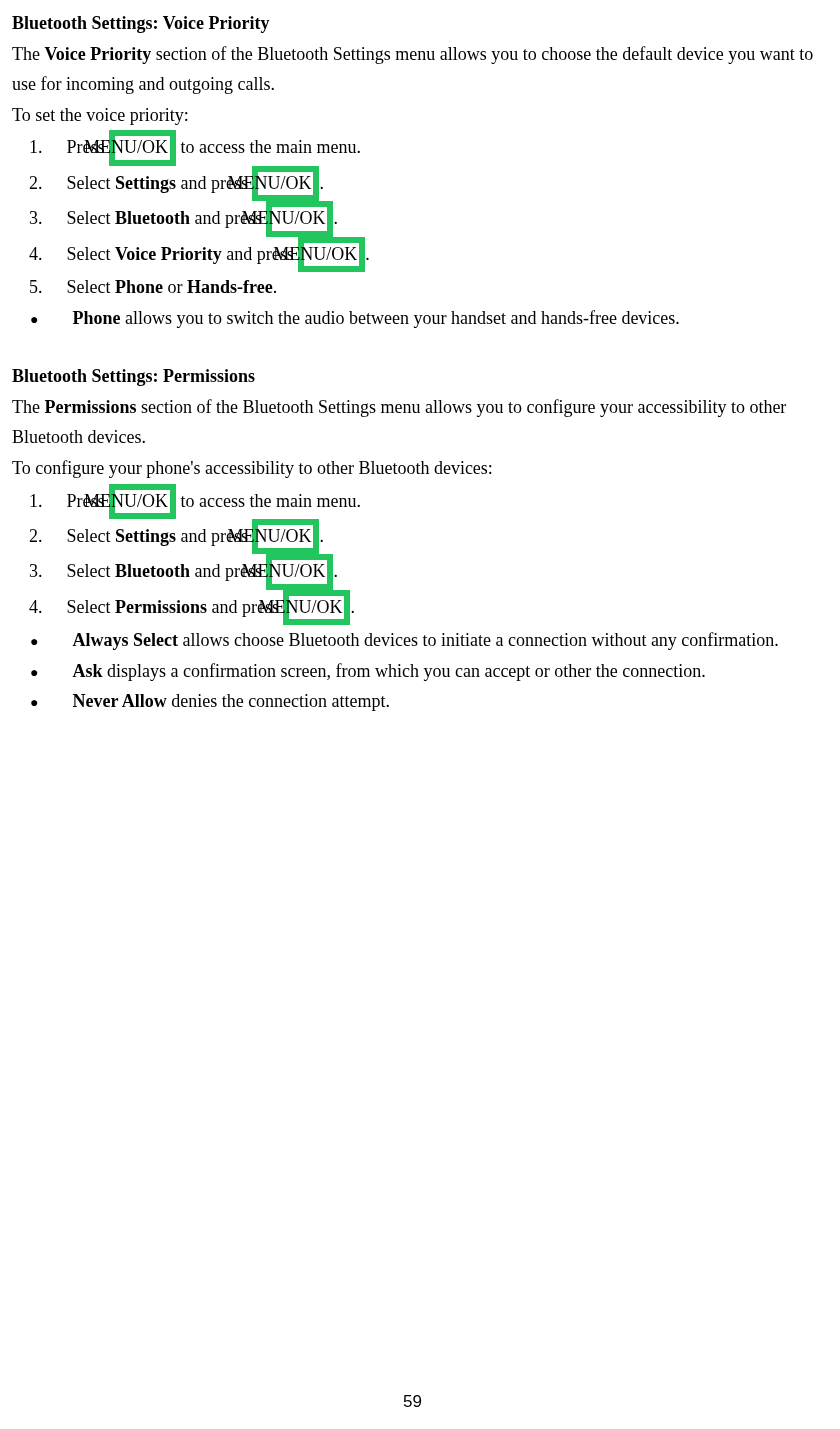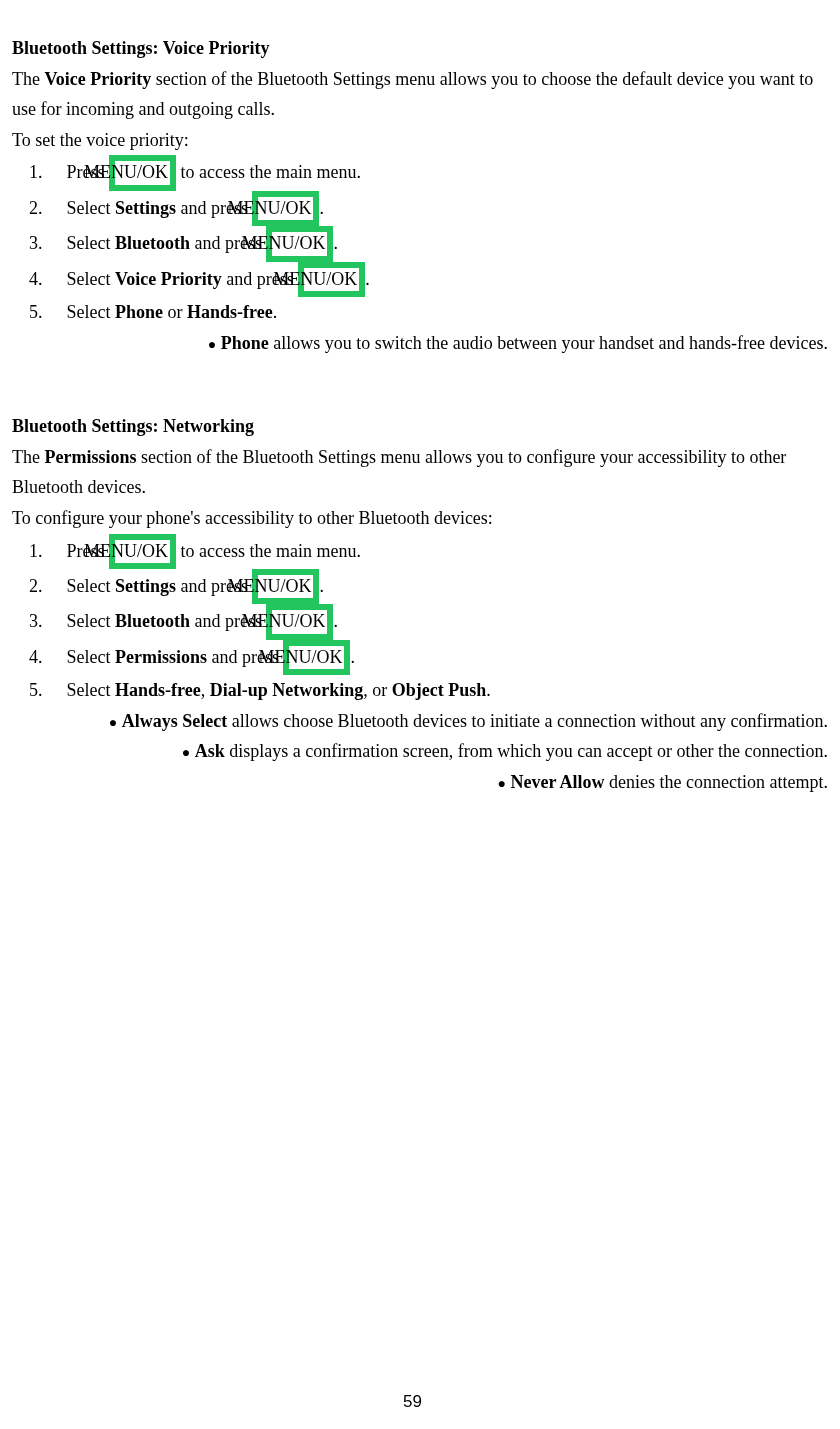--- a/index.html
+++ b/index.html
@@ -9,21 +9,20 @@
       line-height: 1.7;
       color: #000;
       background: #fff;
       width: 840px;
       height: 1429px;
       padding: 8px 12px 20px 12px;
       position: relative;
     }
     .section-title {
       font-weight: bold;
-      margin-top: 25px;
     }
     .body-text {
       margin-bottom: 0;
     }
     .bold { font-weight: bold; }
     .boxed {
       border: 6px solid #22c55e;
       padding: 0 2px;
       display: inline-block;
       line-height: 1.3;
@@ -44,21 +43,20 @@
       text-indent: 0;
     }
     ul {
       list-style: none;
       padding-left: 0;
     }
     ul > li {
       padding-left: 56px;
       text-indent: -38px;
       position: relative;
-      text-align: right;
     }
     ul > li::before {
       content: "\25CF";
       display: inline-block;
       width: 38px;
       text-indent: 0;
       font-size: 14px;
       vertical-align: middle;
     }
     .spacer { height: 28px; }
@@ -101,44 +99,41 @@
 </ol>
 
 <ul>
   <li>
     <span class="bold">Phone</span><span> allows you to switch the audio between your handset and hands-free devices.</span>
   </li>
 </ul>
 
 <div class="spacer"></div>
 
-<div class="section-title">Bluetooth Settings: Networking</div>
+<div class="section-title">Bluetooth Settings: Permissions</div>
 
 <div class="body-text">
   <span>The </span><span class="bold">Permissions</span><span> section of the Bluetooth Settings menu allows you to configure your accessibility to other Bluetooth devices.</span>
 </div>
 
 <div class="body-text">To configure your phone's accessibility to other Bluetooth devices:</div>
 
 <ol>
   <li data-num="1">
     <span>Press </span><span class="boxed">MENU/OK</span><span> to access the main menu.</span>
   </li>
   <li data-num="2">
     <span>Select </span><span class="bold">Settings</span><span> and press </span><span class="boxed">MENU/OK</span><span>.</span>
   </li>
   <li data-num="3">
     <span>Select </span><span class="bold">Bluetooth</span><span> and press </span><span class="boxed">MENU/OK</span><span>.</span>
   </li>
   <li data-num="4">
     <span>Select </span><span class="bold">Permissions</span><span> and press </span><span class="boxed">MENU/OK</span><span>.</span>
   </li>
-  <li data-num="5">
-    <span>Select </span><span class="bold">Hands-free</span><span>, </span><span class="bold">Dial-up Networking</span><span>, or </span><span class="bold">Object Push</span><span>.</span>
-  </li>
 </ol>
 
 <ul>
   <li>
     <span class="bold">Always Select</span><span> allows choose Bluetooth devices to initiate a connection without any confirmation.</span>
   </li>
   <li>
     <span class="bold">Ask</span><span> displays a confirmation screen, from which you can accept or other the connection.</span>
   </li>
   <li>

